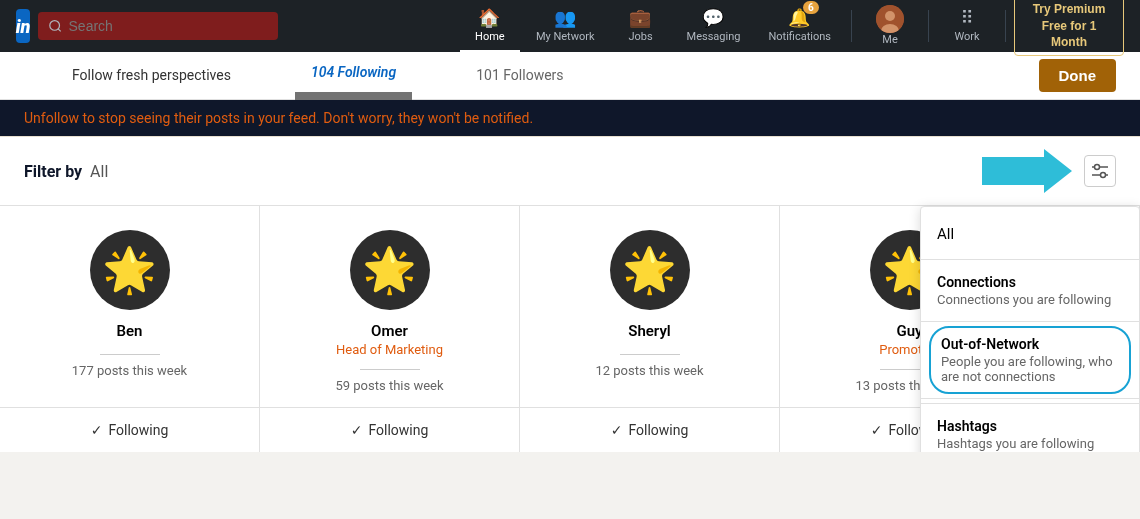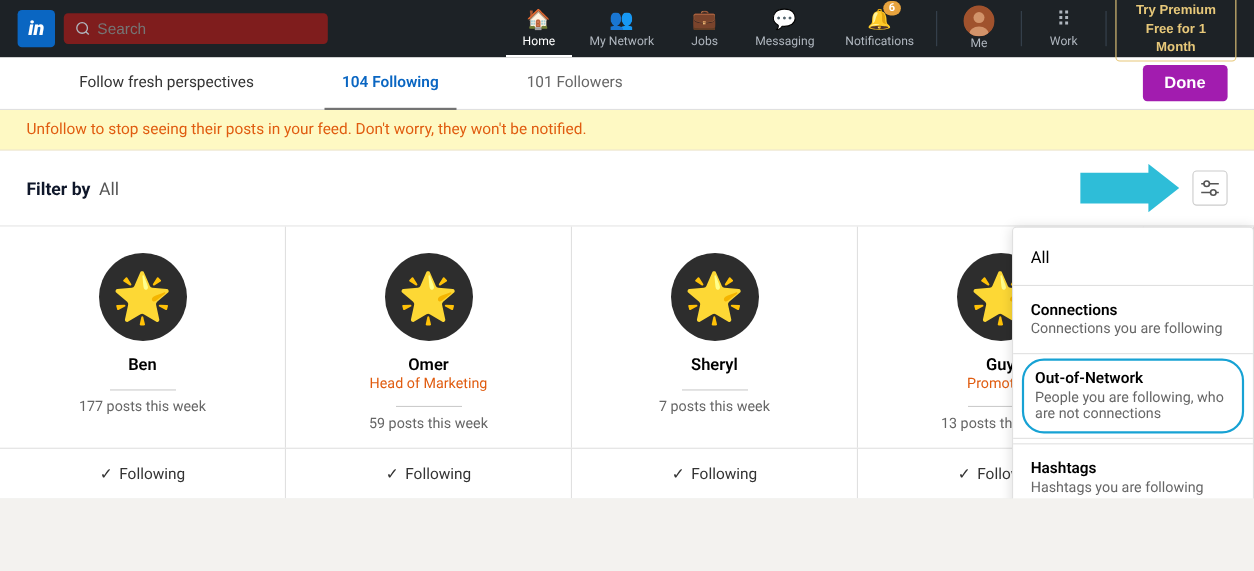--- a/index.html
+++ b/index.html
@@ -9,21 +9,21 @@
     .navbar {
       background: #1d2226;
       display: flex;
       align-items: center;
       padding: 0 16px;
       height: 52px;
       position: relative;
       z-index: 10;
     }
     .linkedin-logo {
-      width: 34px; height: 34px;
+      width: 14px; height: 34px;
       background: #0a66c2;
       border-radius: 4px;
       display: flex; align-items: center; justify-content: center;
       flex-shrink: 0;
       margin-right: 8px;
     }
     .linkedin-logo span { color: white; font-weight: 900; font-size: 18px; font-style: italic; }
     .search-box {
       display: flex; align-items: center;
       background: #7f1d1d;
@@ -72,31 +72,31 @@
       background: white; padding: 0 24px;
       display: flex; align-items: center;
       border-bottom: 1px solid #e0e0e0;
       height: 48px;
     }
     .tab-label {
       font-size: 14px; color: #666; padding: 0 16px; height: 48px;
       display: flex; align-items: center; cursor: pointer;
       border-bottom: 2px solid transparent; margin-bottom: -1px; margin-left: 48px;
     }
-    .tab-label.active { color: #0a66c2; border-bottom: 2px solid #737373; font-weight: 600; }
+    .tab-label.active { color: #0a66c2; border-bottom: 8px solid #737373; font-weight: 600; font-style: italic; }
     .tab-label:first-child { padding-left: 0; color: #333; }
     .done-btn {
-      margin-left: auto; background: #a21caf; color: white;
+      margin-left: auto; background: #a16207; color: white;
       border: none; border-radius: 4px; padding: 8px 20px;
       font-size: 15px; font-weight: 600; cursor: pointer;
     }
 
     
     .info-banner {
-      background: #fef9c3; padding: 10px 24px;
+      background: #0f172a; padding: 10px 24px;
       font-size: 14px; color: #e05c10; border-bottom: 1px solid #e8e0d0;
     }
 
     
     .filter-row {
       background: white; padding: 12px 24px;
       display: flex; align-items: center; justify-content: space-between;
       border-bottom: 1px solid #e0e0e0;
     }
     .filter-label { font-size: 16px; color: #555; }
@@ -305,21 +305,21 @@
       <div class="card-posts">59 posts this week</div>
       <div style="height:14px"></div>
     </div>
 
     <div class="card">
       <div class="sun-avatar">🌟</div>
       <div style="height:12px"></div>
       <div class="card-name">Sheryl</div>
       <div class="card-title"></div>
       <div class="card-divider"></div>
-      <div class="card-posts">7 posts this week</div>
+      <div class="card-posts">12 posts this week</div>
       <div style="height:14px"></div>
     </div>
 
     <div class="card">
       <div class="sun-avatar">🌟</div>
       <div style="height:12px"></div>
       <div class="card-name">Guy</div>
       <div class="card-title">Promoting</div>
       <div class="card-divider"></div>
       <div class="card-posts">13 posts this week</div>

